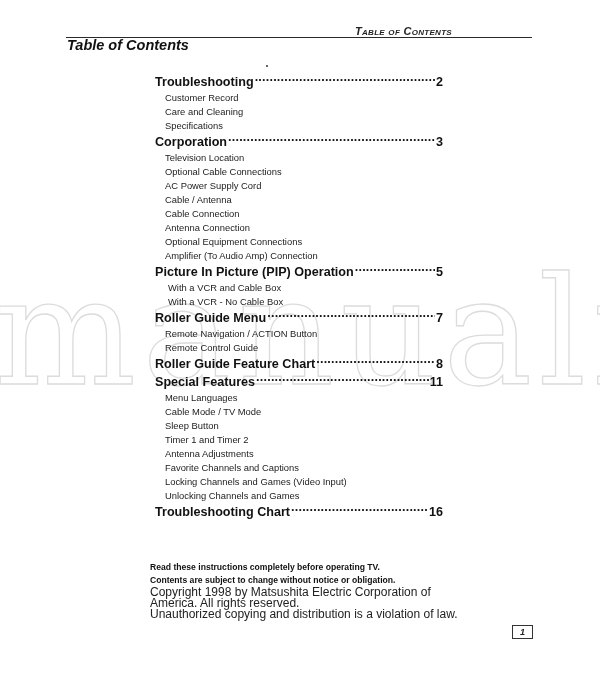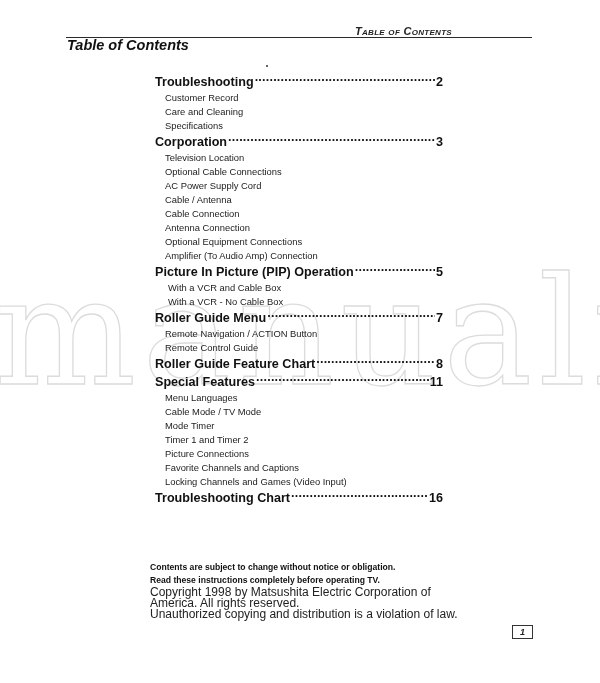--- a/index.html
+++ b/index.html
@@ -174,52 +174,57 @@
         <span class="label">Menu Languages</span>
         <span class="leader"></span>
         <span class="page">11</span>
       </div>
       <div class="row h2">
         <span class="label">Cable Mode / TV Mode</span>
         <span class="leader"></span>
         <span class="page">11</span>
       </div>
       <div class="row h2">
-        <span class="label">Mode Timer</span>
+        <span class="label">Sleep Button</span>
         <span class="leader"></span>
         <span class="page">11</span>
       </div>
       <div class="row h2">
         <span class="label">Timer 1 and Timer 2</span>
         <span class="leader"></span>
         <span class="page">12</span>
       </div>
       <div class="row h2">
-        <span class="label">Picture Connections</span>
+        <span class="label">Antenna Adjustments</span>
         <span class="leader"></span>
         <span class="page">12</span>
       </div>
       <div class="row h2">
         <span class="label">Favorite Channels and Captions</span>
         <span class="leader"></span>
         <span class="page">13</span>
       </div>
       <div class="row h2">
         <span class="label">Locking Channels and Games (Video Input)</span>
         <span class="leader"></span>
         <span class="page">14</span>
       </div>
+      <div class="row h2">
+        <span class="label">Unlocking Channels and Games</span>
+        <span class="leader"></span>
+        <span class="page">15</span>
+      </div>
       <div class="row h1">
         <span class="label">Troubleshooting Chart</span>
         <span class="leader"></span>
         <span class="page">16</span>
       </div>
     </div>
 
   <div class="notes">
+    <div class="note-bold">Read these instructions completely before operating TV.</div>
     <div class="note-bold">Contents are subject to change without notice or obligation.</div>
-    <div class="note-bold">Read these instructions completely before operating TV.</div>
     <div class="note-small">Copyright 1998 by Matsushita Electric Corporation of America.  All rights reserved.</div>
     <div class="note-small">Unauthorized copying and distribution is a violation of law.</div>
   </div>
 
   <div class="page-box">1</div>
 </div>
 
 </body></html>

